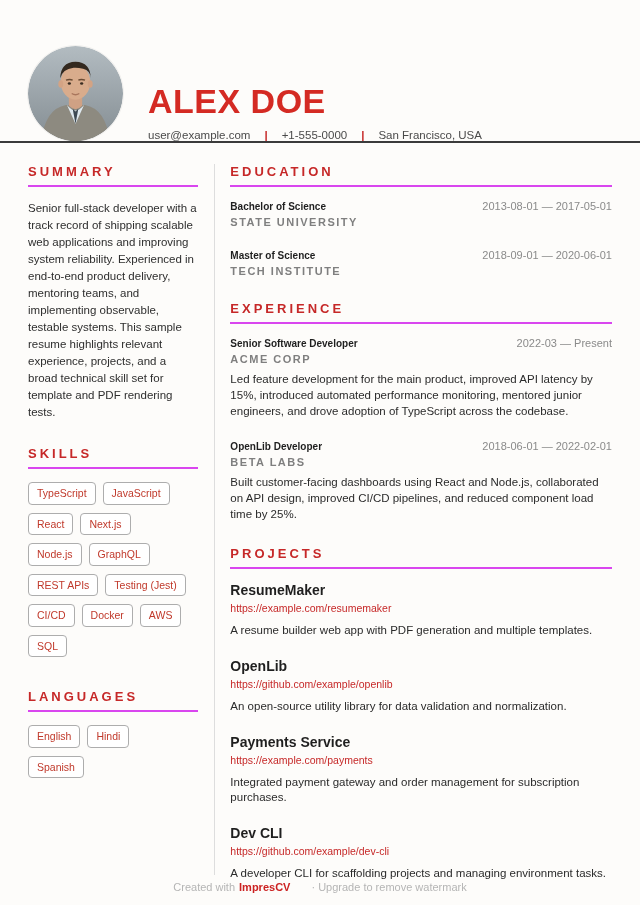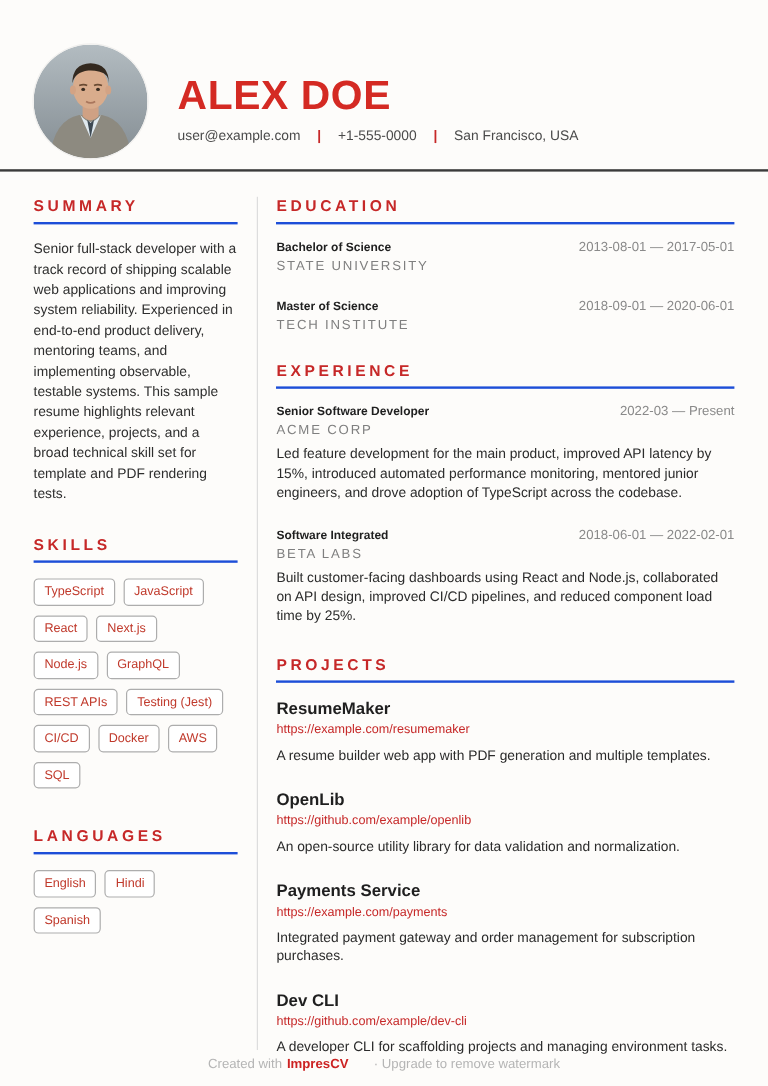--- a/index.html
+++ b/index.html
@@ -5,21 +5,21 @@
   * { margin:0; padding:0; box-sizing:border-box; }
   html,body { background:#e9e9e9; }
   body { font-family:"Liberation Sans","DejaVu Sans",sans-serif; }
   .page {
     width:640px; height:905px; margin:0 auto; background:#fdfcfa;
     display:flex; flex-direction:column; overflow:hidden; position:relative;
   }
   
   .header {
     height:143px; flex:0 0 143px; padding:27px 28px 0 28px;
-    display:flex; align-items:center; gap:25px;
+    display:flex; align-items:flex-end; gap:25px;
     border-bottom:2px solid #3b3b3b;
   }
   .avatar {
     width:95px; height:95px; border-radius:50%; overflow:hidden; flex:0 0 95px;
     box-shadow:0 0 0 1px rgba(0,0,0,0.05);
   }
   .header-text { padding-top:15px; }
   .name {
     font-size:34px; font-weight:800; letter-spacing:0.5px; color:#d42a23;
     line-height:1.05;
@@ -27,38 +27,38 @@
   .contact { margin-top:9px; font-size:11.5px; color:#4a4a4a; display:flex; align-items:center; }
   .contact .sep { color:#c62828; margin:0 14px; font-weight:700; }
   
   .bodywrap { flex:1 1 auto; display:flex; padding:21px 28px 0 28px; min-height:0; }
   .col-left { width:170px; flex:0 0 170px; }
   .vdivider { width:1px; background:#ddd; margin-left:16px; }
   .col-right { flex:1 1 auto; margin-left:16px; min-width:0; }
   .section { margin-bottom:24px; }
   .sec-title {
     color:#c62828; font-size:13px; font-weight:700; letter-spacing:3px;
-    padding-bottom:6px; border-bottom:2px solid #1d4ed8; margin-bottom:13px;
+    padding-bottom:6px; border-bottom:2px solid #d946ef; margin-bottom:13px;
   }
   .summary-text { font-size:11.5px; line-height:17px; color:#2e2e2e; text-align:left; hyphens:auto; }
   
   .tags { display:flex; flex-wrap:wrap; }
   .tag {
     border:1px solid #adadad; border-radius:4px; background:#fff;
     color:#c0392b; font-size:10.5px; padding:5px 8px; margin:0 7px 8px 0;
     line-height:1; white-space:nowrap;
   }
   .sec-skills { margin-top:25px; }
   .sec-languages { margin-top:16px; }
   
   .entry { margin-bottom:21px; }
   .entry-head { display:flex; justify-content:space-between; align-items:baseline; }
   .entry-title { font-size:10px; font-weight:700; color:#1f1f1f; }
   .entry-date { font-size:11px; color:#8a8a8a; white-space:nowrap; margin-left:12px; }
-  .entry-org { margin-top:4px; font-size:11px; font-weight:400; color:#7f7f7f; letter-spacing:1.5px; }
+  .entry-org { margin-top:4px; font-size:11px; font-weight:700; color:#7f7f7f; letter-spacing:1.5px; }
   .entry-desc { margin-top:6px; font-size:11.5px; line-height:16px; color:#2b2b2b; }
   .sec-experience { margin-top:0; }
   .sec-projects { margin-top:18px; }
   .proj { margin-bottom:20px; }
   .proj-name { font-size:14px; font-weight:700; color:#1f1f1f; }
   .proj-url { display:inline-block; font-size:10.5px; color:#c62828; text-decoration:none; margin-top:2px; }
   .proj-desc { margin-top:7px; font-size:11.5px; color:#2b2b2b; line-height:15px; }
   
   .footer {
     flex:0 0 30px; display:flex; align-items:center; justify-content:center;
@@ -189,21 +189,21 @@
           <div class="entry-head">
             <span class="entry-title">Senior Software Developer</span>
             <span class="entry-date">2022-03 — Present</span>
           </div>
           <div class="entry-org">ACME CORP</div>
           <div class="entry-desc">Led feature development for the main product, improved API latency by 15%, introduced automated performance monitoring, mentored junior engineers, and drove adoption of TypeScript across the codebase.</div>
         </div>
 
         <div class="entry">
           <div class="entry-head">
-            <span class="entry-title">Software Integrated</span>
+            <span class="entry-title">OpenLib Developer</span>
             <span class="entry-date">2018-06-01 — 2022-02-01</span>
           </div>
           <div class="entry-org">BETA LABS</div>
           <div class="entry-desc">Built customer-facing dashboards using React and Node.js, collaborated on API design, improved CI/CD pipelines, and reduced component load time by 25%.</div>
         </div>
       </div>
 
       <div class="section sec-projects">
         <div class="sec-title">PROJECTS</div>
 

